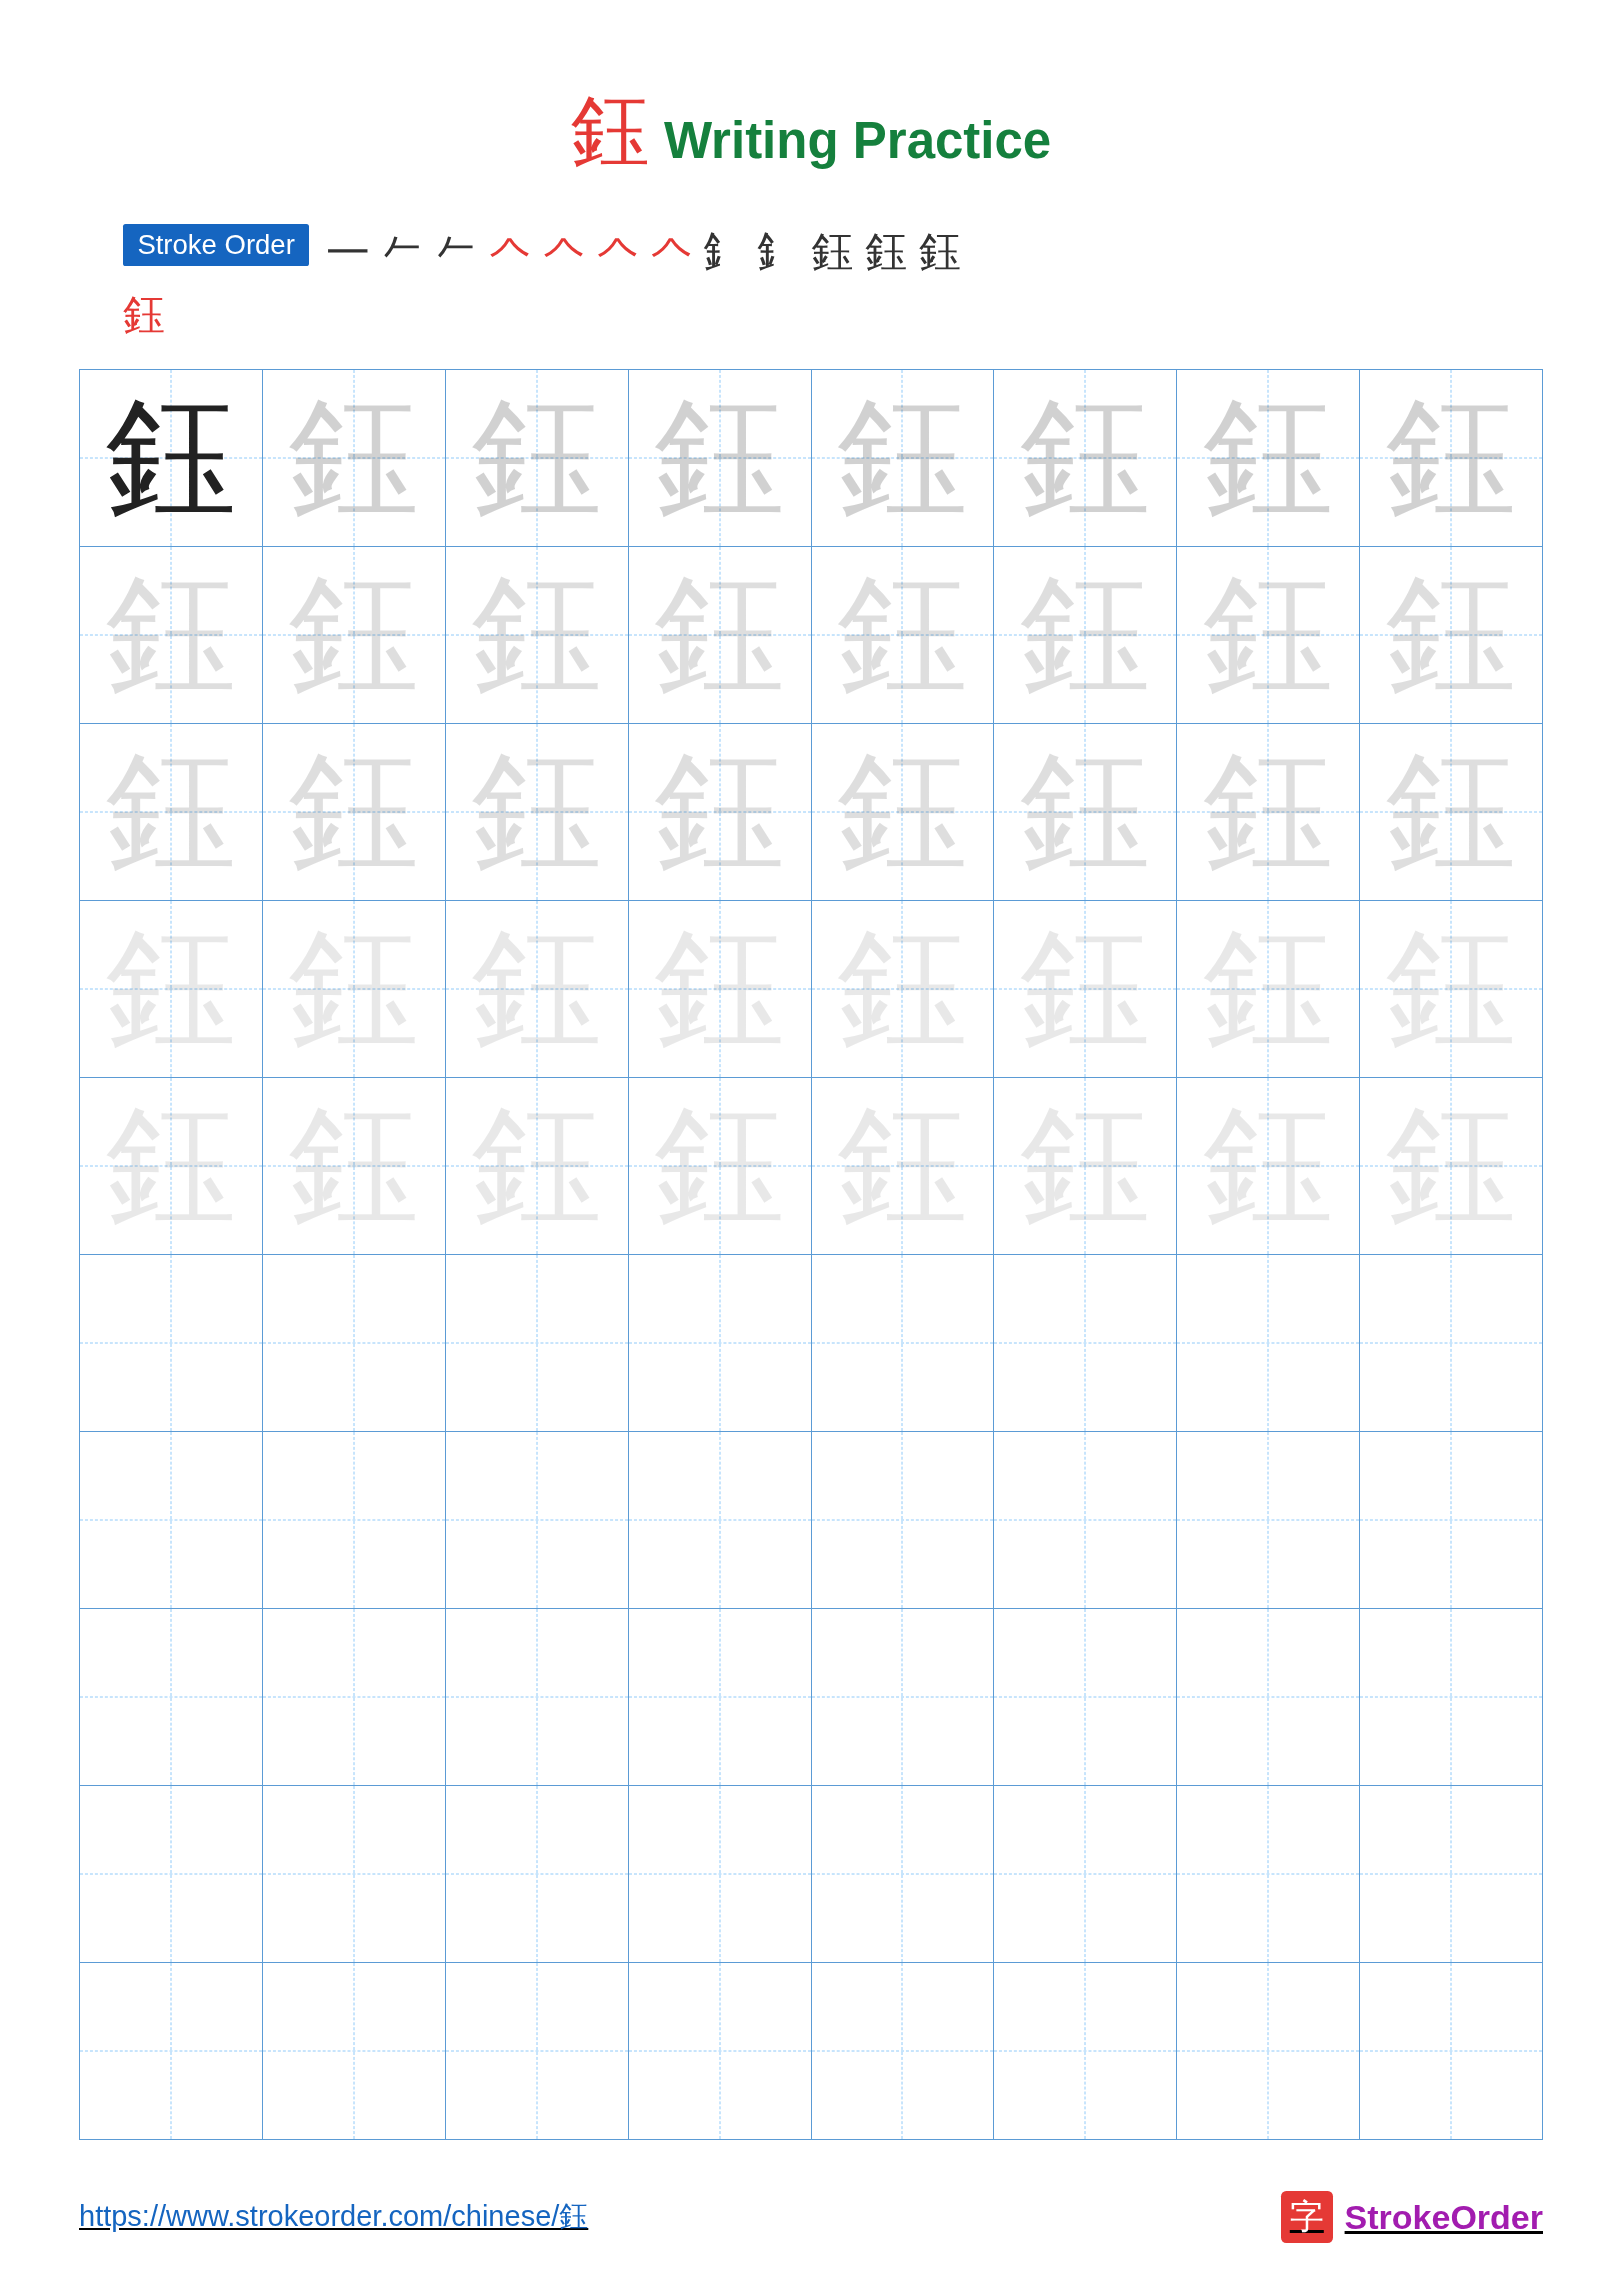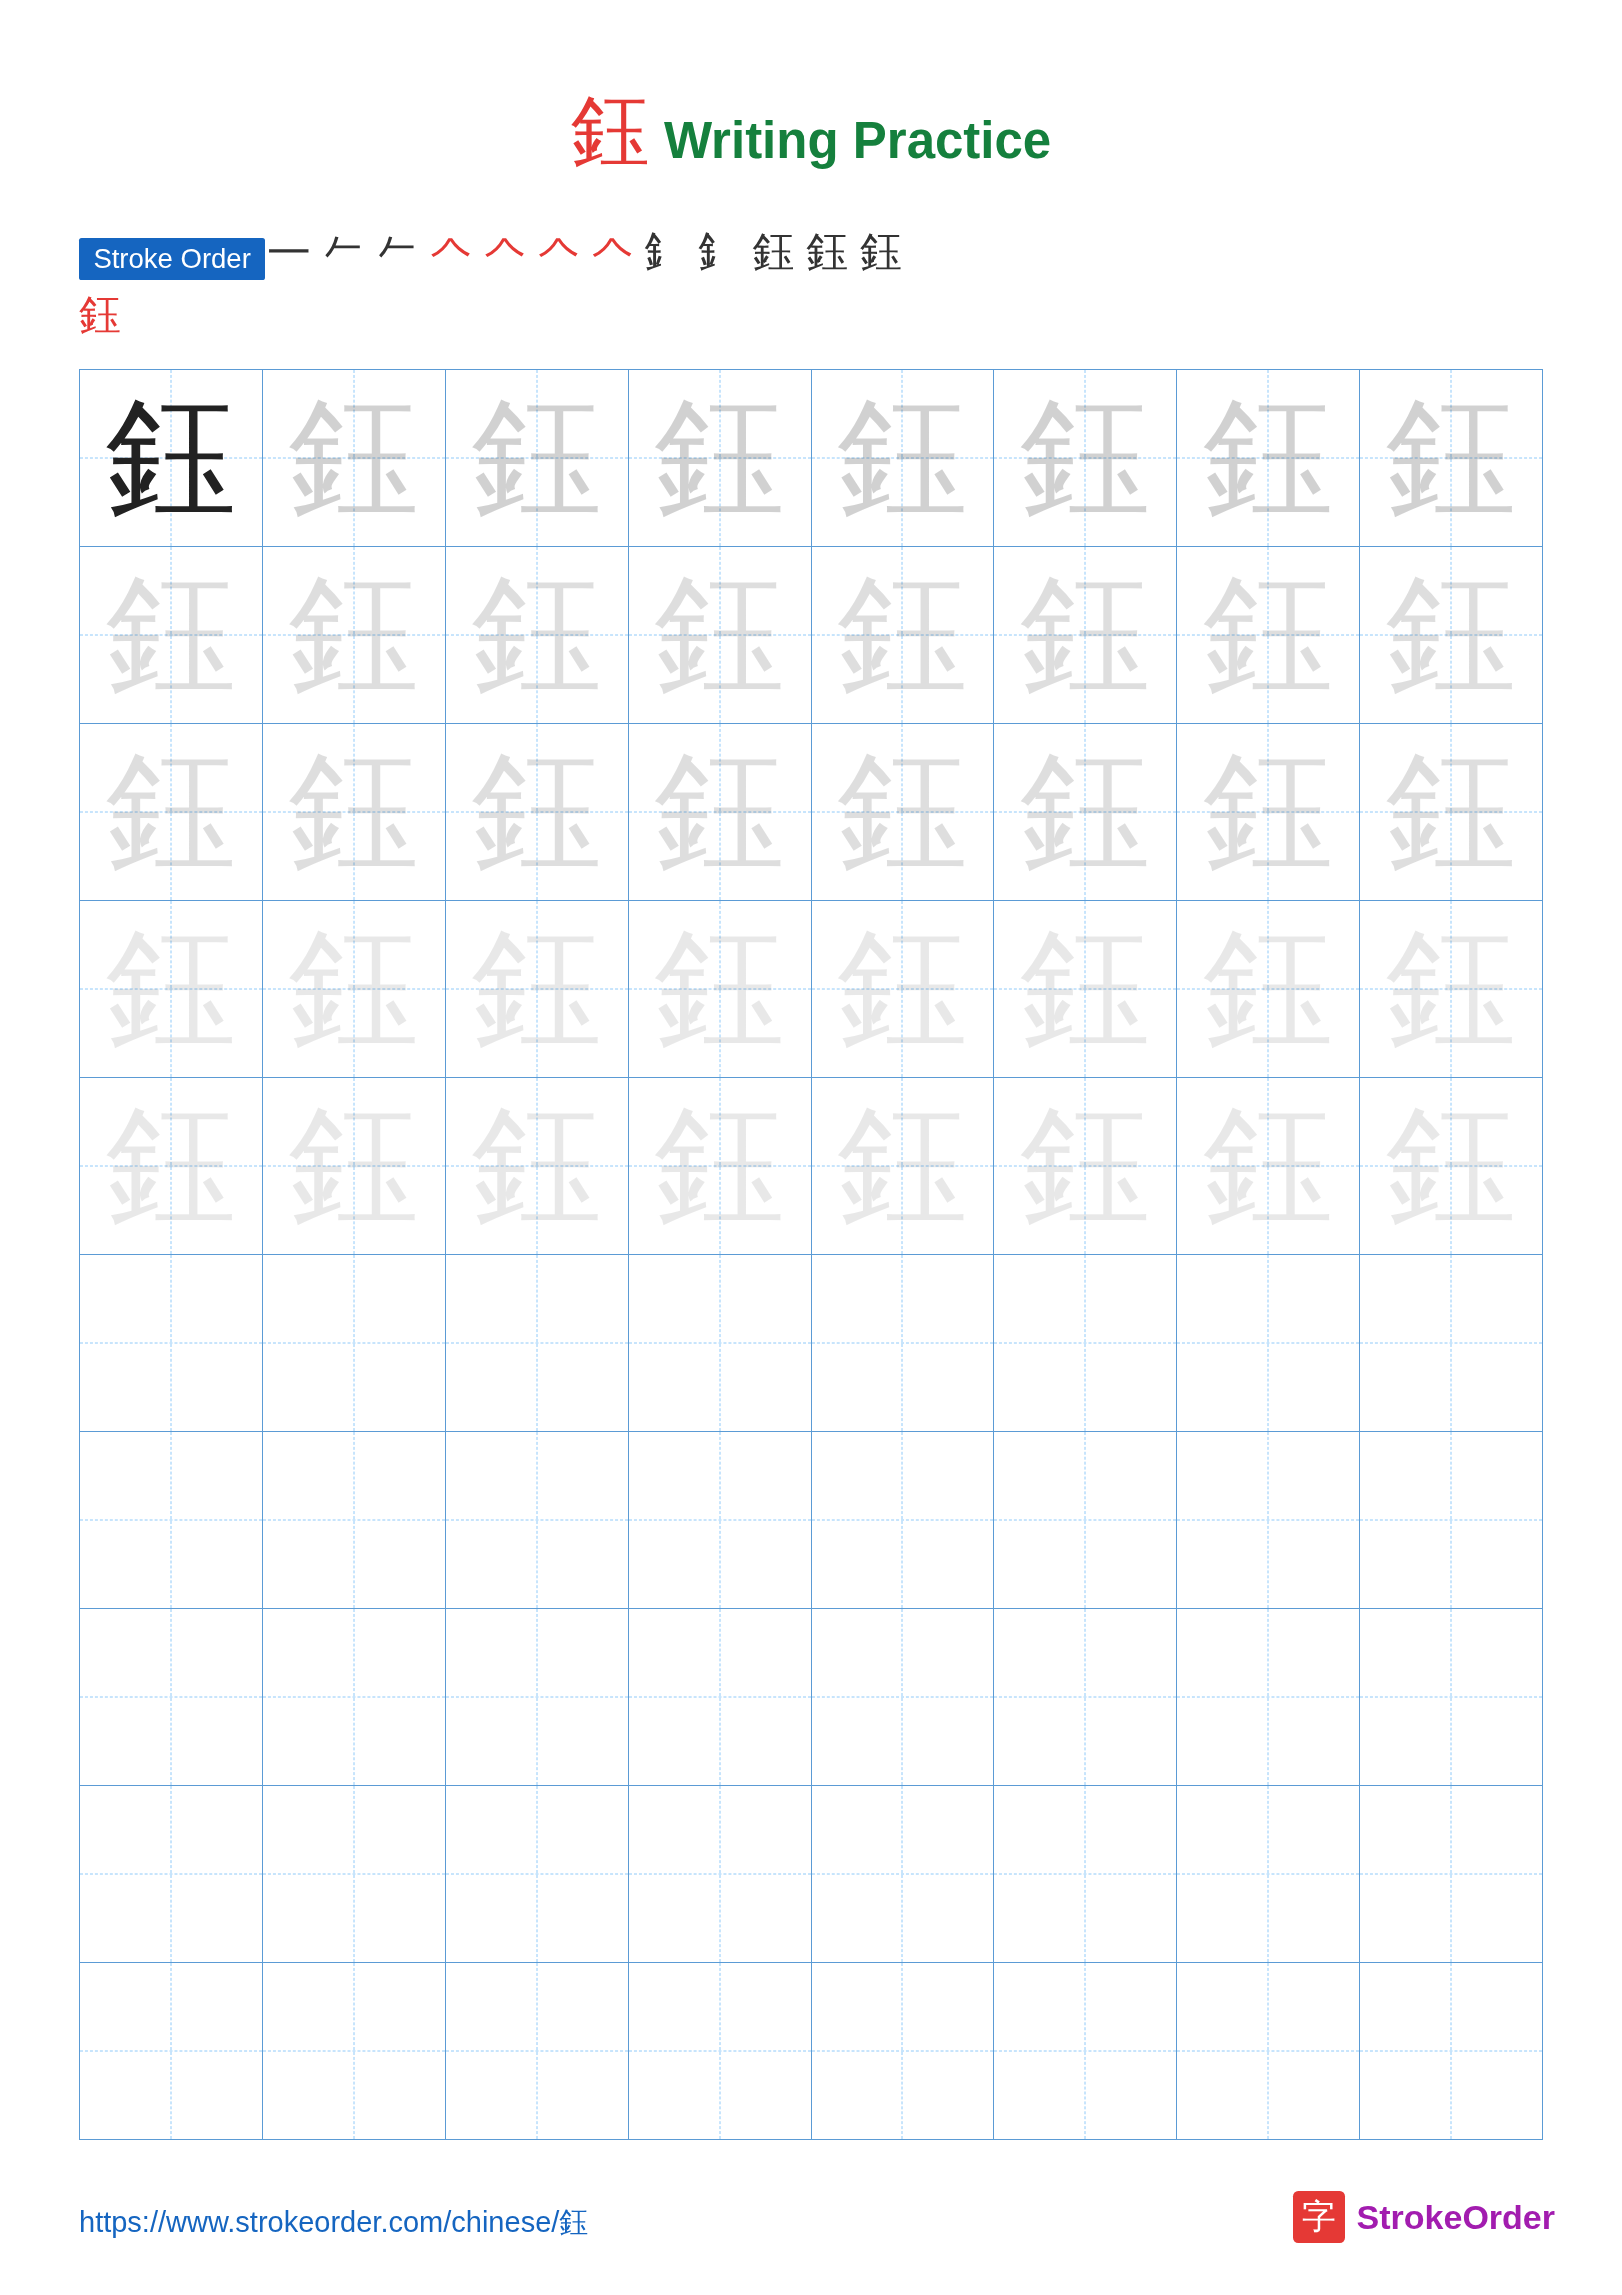--- a/index.html
+++ b/index.html
@@ -27,24 +27,25 @@
       font-family: sans-serif;
       font-weight: bold;
     }
 
     .stroke-order-section {
       padding: 0 79px;
       margin-bottom: 26px;
     }
     .stroke-order-row {
       display: flex;
-      align-items: flex-end;
+      align-items: flex-start;
       flex-wrap: wrap;
-      gap: 3px;
+      gap: 18px;
       margin-bottom: 6.5px;
+      margin-left: 44px;
     }
     .stroke-order-badge {
       background: #1565c0;
       color: white;
       font-family: sans-serif;
       font-size: 27.5px;
       padding: 5.2px 14.4px;
       border-radius: 2.6px;
       white-space: nowrap;
     }
@@ -131,24 +132,25 @@
     
     .grid-table td.empty {
       
     }
 
     
     .footer {
       position: absolute;
       bottom: 52px;
       left: 79px;
-      right: 67px;
+      right: 79px;
       display: flex;
       justify-content: space-between;
-      align-items: flex-end;
+      align-items: center;
+      text-decoration: underline;
     }
     .footer-link {
       color: #1565c0;
       font-family: sans-serif;
       font-size: 29px;
       text-decoration: none;
     }
     .footer-brand {
       display: flex;
       align-items: center;

